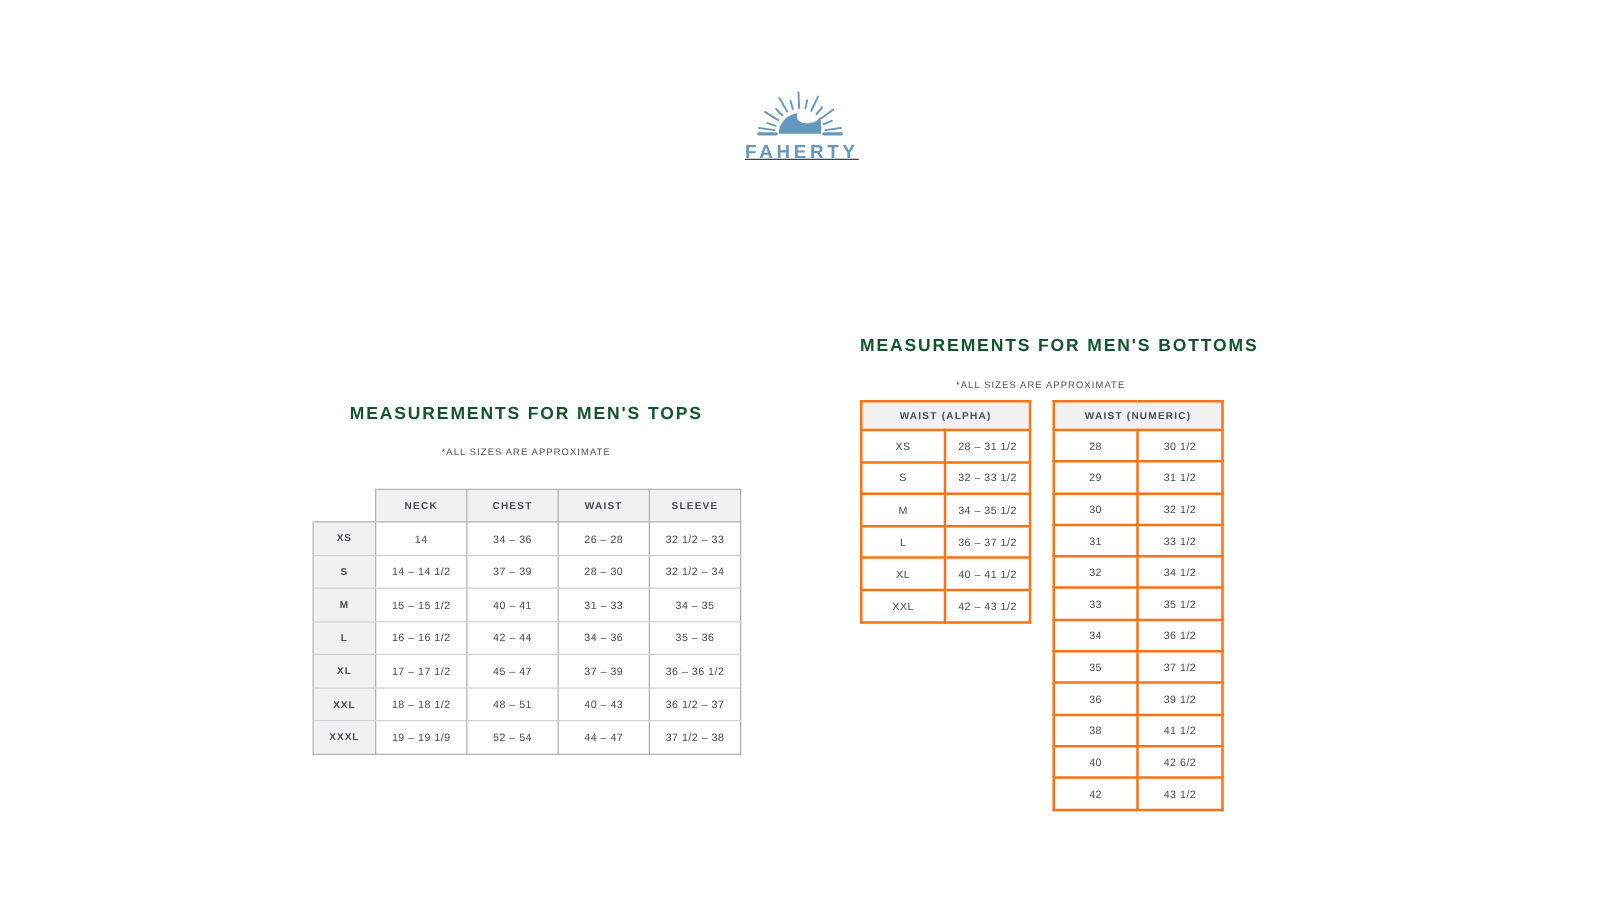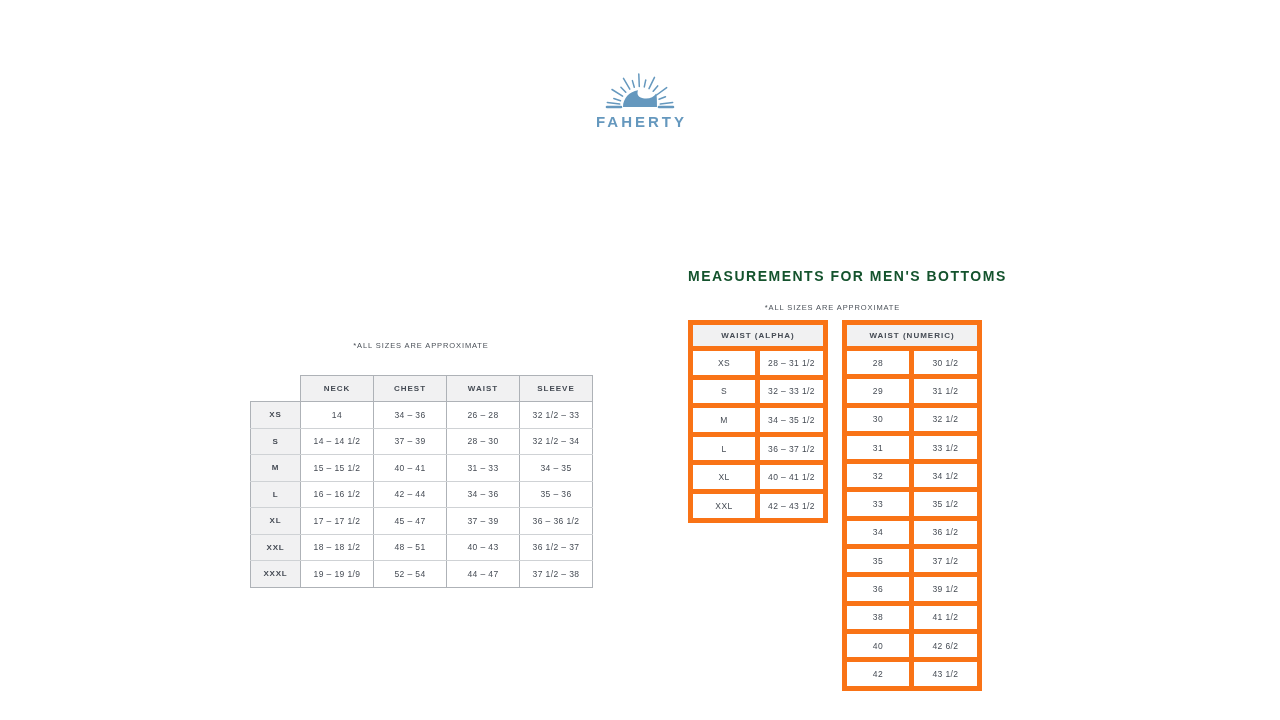--- a/index.html
+++ b/index.html
@@ -1,21 +1,21 @@
 <!DOCTYPE html>
 <html><head>
 <meta charset="utf-8">
 <style>
   html,body{margin:0;padding:0;background:#ffffff;}
   .page{
     position:relative;width:1280px;height:720px;background:#ffffff;overflow:hidden;
     font-family:"Liberation Sans", sans-serif;color:#3d4451;
   }
   
-  .logo{position:absolute;left:50%;top:66px;transform:translateX(-50%);text-align:center;}
+  .logo{position:absolute;left:50%;top:66px;transform:translateX(-50%);text-align:center;text-decoration:underline;}
   .logo svg{display:block;margin:0 auto;}
   .logo-text{
     margin-top:1px;font-size:15px;font-weight:700;letter-spacing:3px;
     color:#6598be;text-indent:3px;
   }
   
   .section-title{
     font-size:14px;font-weight:700;letter-spacing:1.5px;text-align:center;
     color:#14532d;white-space:nowrap;
   }
@@ -45,21 +45,21 @@
   .tops-table thead th.corner{background:#ffffff;border:none;}
   .tops-table tbody td{height:25.5px;}
   .tops-table tbody th.size-cell{
     background:#f1f1f2;font-size:8px;font-weight:700;letter-spacing:0.8px;
   }
   .tops-table tr:last-child th,.tops-table tr:last-child td{border-bottom:1px solid #aeb2b7;}
   
   .mini-table{width:135px;position:absolute;top:52px;}
   .mini-table.alpha{left:0;}
   .mini-table.numeric{left:154px;}
-  .mini-table th,.mini-table td{border:5px solid #f97316;margin-left:40px;}
+  .mini-table th,.mini-table td{border:2px solid #f97316;margin-left:40px;}
   .mini-table thead th{
     background:#f1f1f2;height:21px;font-size:8px;font-weight:700;letter-spacing:1px;
   }
   .mini-table.alpha tbody td{height:23.6px;}
   .mini-table.numeric tbody td{height:23.3px;}
 </style>
 </head>
 <body>
 
 <div class="page">
@@ -82,20 +82,21 @@
           <line x1="19.7" y1="38.1" x2="7.3" y2="36.4"></line>
         </g>
       <path fill="#6598be" d="M23,41 C23,32.5 29.5,25.5 38,24.3 C36.5,28.5 38.5,31.5 43,32.3 C49,33.4 53.8,31.2 56.2,27.5 C56.9,30.5 57,33.5 57,41 Z"></path>
       <line x1="7" y1="41" x2="21" y2="41" stroke="#6598be" stroke-width="2.6" stroke-linecap="round"></line>
       <line x1="59" y1="41" x2="73" y2="41" stroke="#6598be" stroke-width="2.6" stroke-linecap="round"></line>
     </svg>
     <div class="logo-text">FAHERTY</div>
   </div>
 
   <div class="tops-block">
+    <div class="section-title">MEASUREMENTS FOR MEN'S TOPS</div>
     <div class="section-subtitle">*ALL SIZES ARE APPROXIMATE</div>
     <table class="tops-table">
       <colgroup>
         <col style="width:50px">
           <col style="width:73px">
           <col style="width:73px">
           <col style="width:73px">
           <col style="width:73px">
       </colgroup>
       <thead>

